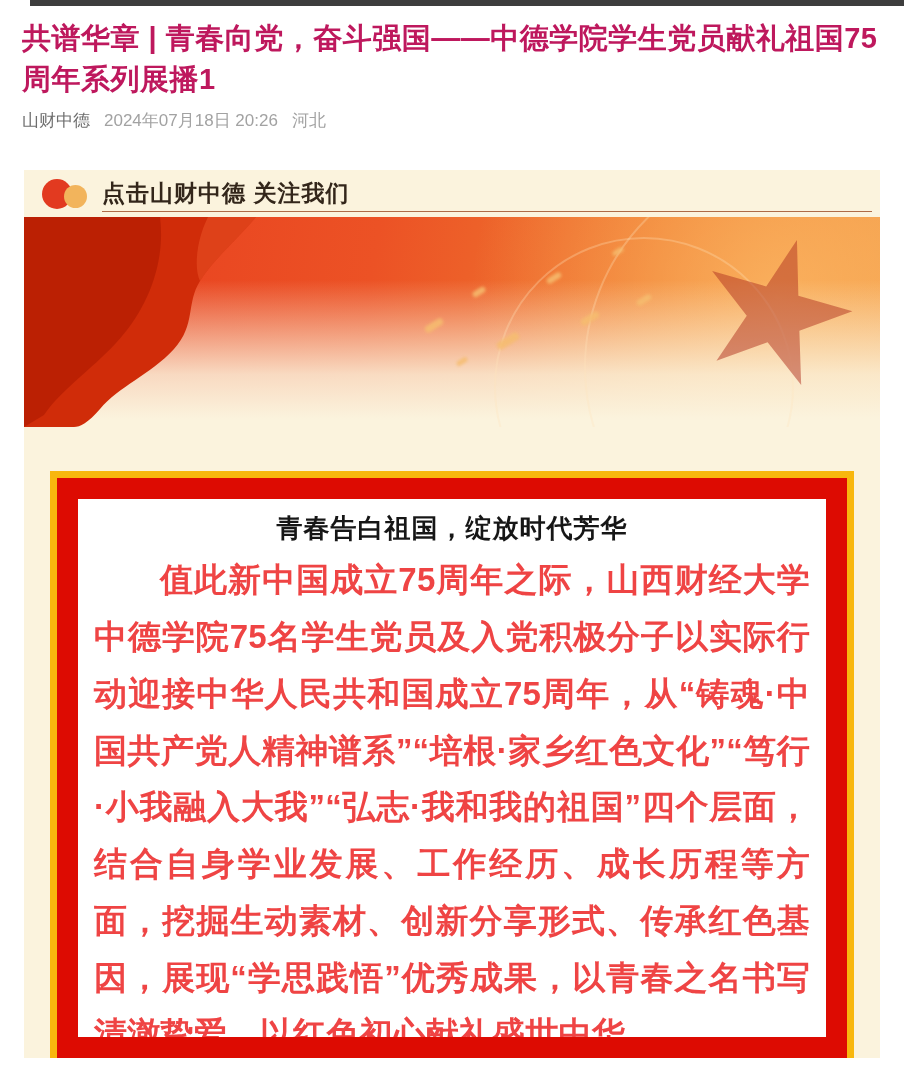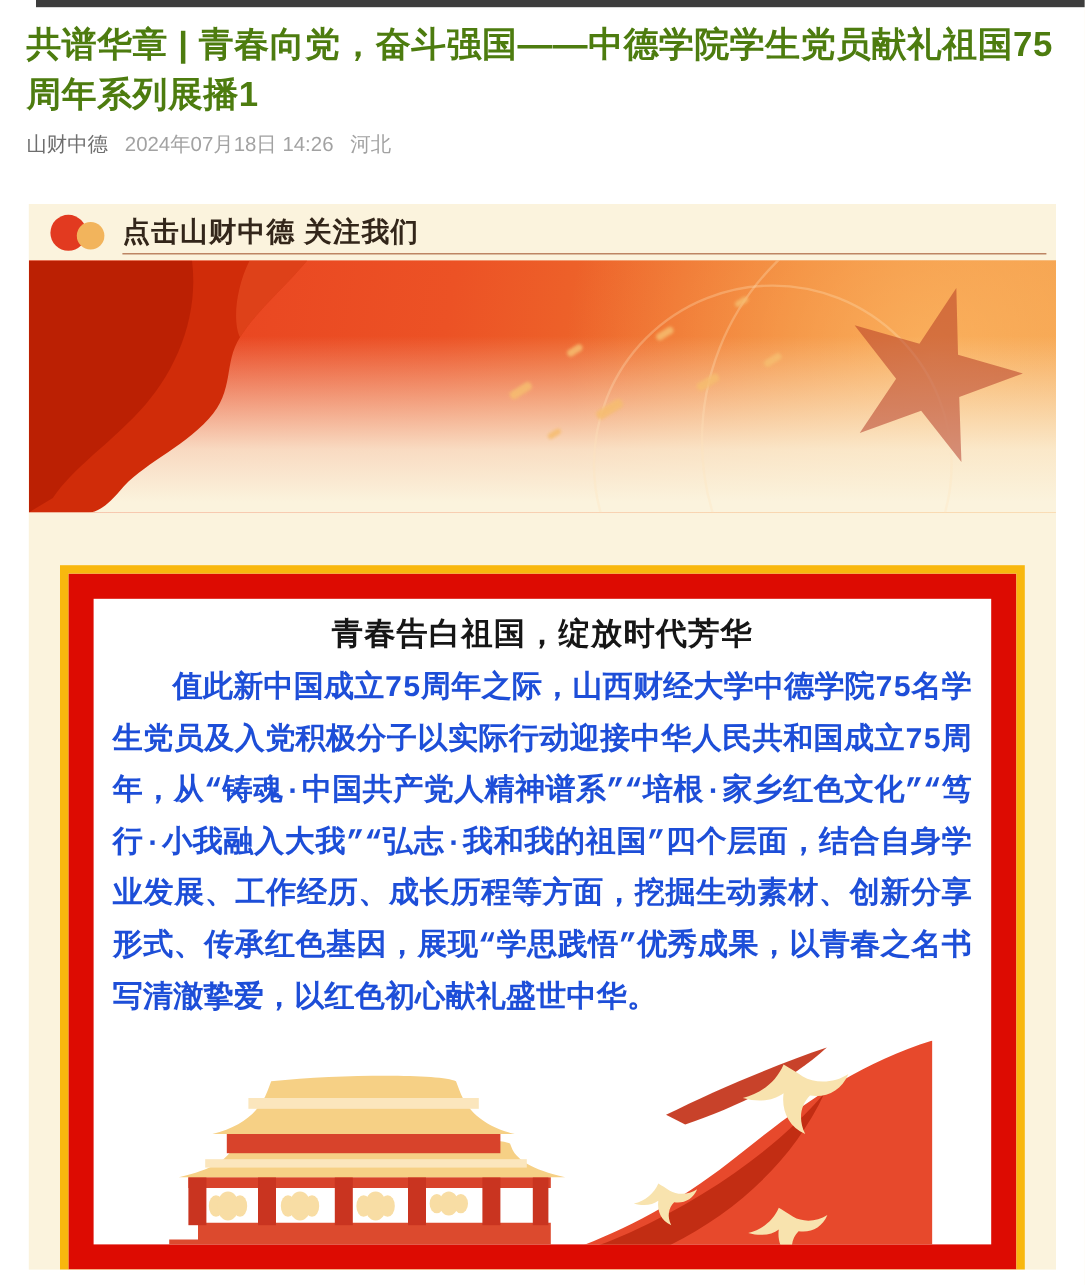--- a/index.html
+++ b/index.html
@@ -10,21 +10,21 @@
     font-family: "Liberation Sans", "DejaVu Sans", sans-serif;
   }
 
   
   .top-strip { height: 6px; margin-left: 30px; background: #3d3d3d; }
 
   
   .header { padding: 12px 22px 0 22px; }
   .article-title {
     margin: 0; font-size: 29px; line-height: 1.42; font-weight: 700;
-    color: #4d7c0f; letter-spacing: 0.5px;
+    color: #be185d; letter-spacing: 0.5px;
   }
   .meta { display: flex; align-items: flex-start; gap: 14px; margin-top: 9px; font-size: 17px; }
   .meta .author { color: #6e6e6e; cursor: pointer; }
   .meta .datetime, .meta .location { color: #a2a2a2; }
 
   
   .section {
     position: relative; margin: 38px 24px 0 24px; height: 888px;
     background: #fbf3dd; overflow: hidden;
   }
@@ -72,36 +72,35 @@
     outline: 7px solid #f8b70e;
     overflow: hidden;
   }
   .card-inner { padding: 0 16px; }
   .card-heading {
     margin: 12px 0 0 0; text-align: center;
     font-size: 26px; font-weight: 700; color: #161616; letter-spacing: 1px;
   }
   .card-body {
     margin: 6px 0 0 0; text-indent: 2em; text-align: justify;
-    font-size: 25px; line-height: 1.72; font-weight: 700; color: #1d4ed8;
+    font-size: 33px; line-height: 1.72; font-weight: 700; color: #ef4444;
     letter-spacing: 0.2px;
-    font-family: Liberation Mono, monospace;
   }
   .illustration { display: block; margin: 14px auto 0 auto; }
 </style>
 </head>
 <body>
 
 <div class="top-strip"></div>
 
 <div class="header">
   <h1 class="article-title">共谱华章 | 青春向党，奋斗强国——中德学院学生党员献礼祖国75周年系列展播1</h1>
   <div class="meta">
     <span class="author">山财中德</span>
-    <span class="datetime">2024年07月18日 14:26</span>
+    <span class="datetime">2024年07月18日 20:26</span>
     <span class="location">河北</span>
   </div>
 </div>
 
 <div class="section">
 
   <div class="banner">
     <span class="banner-icon">
       <span class="c-red"></span>
         <span class="c-gold"></span>

